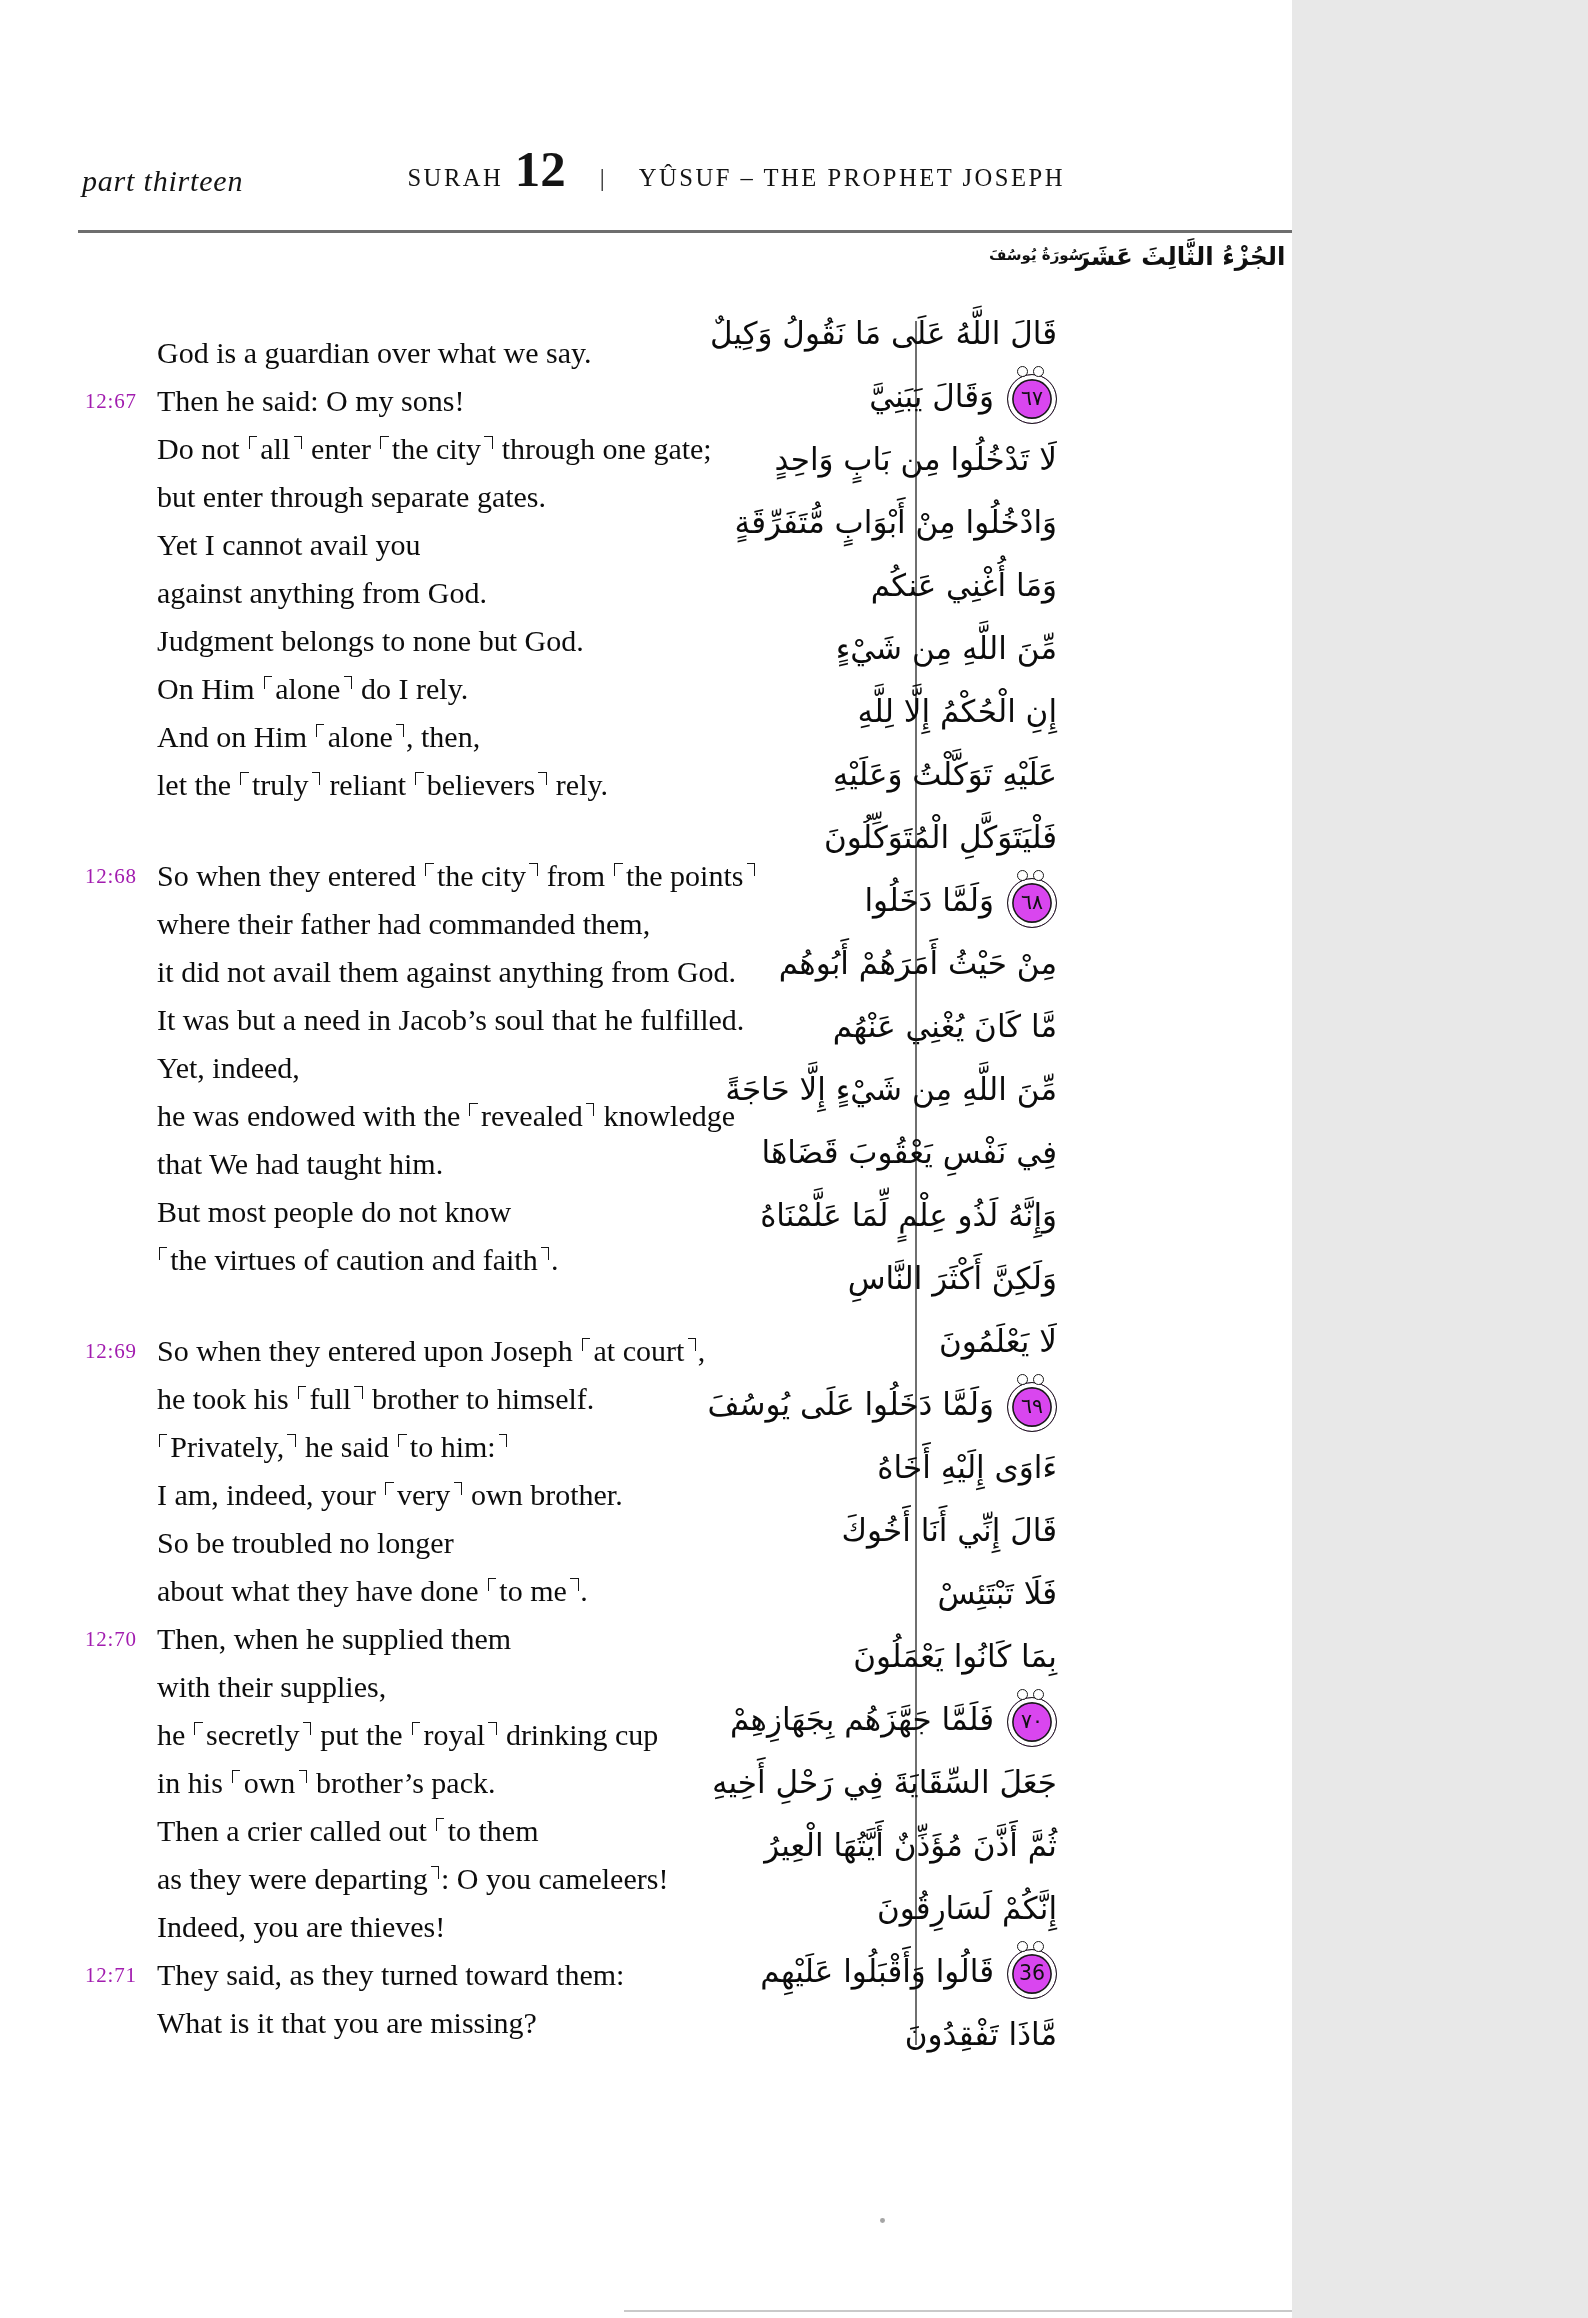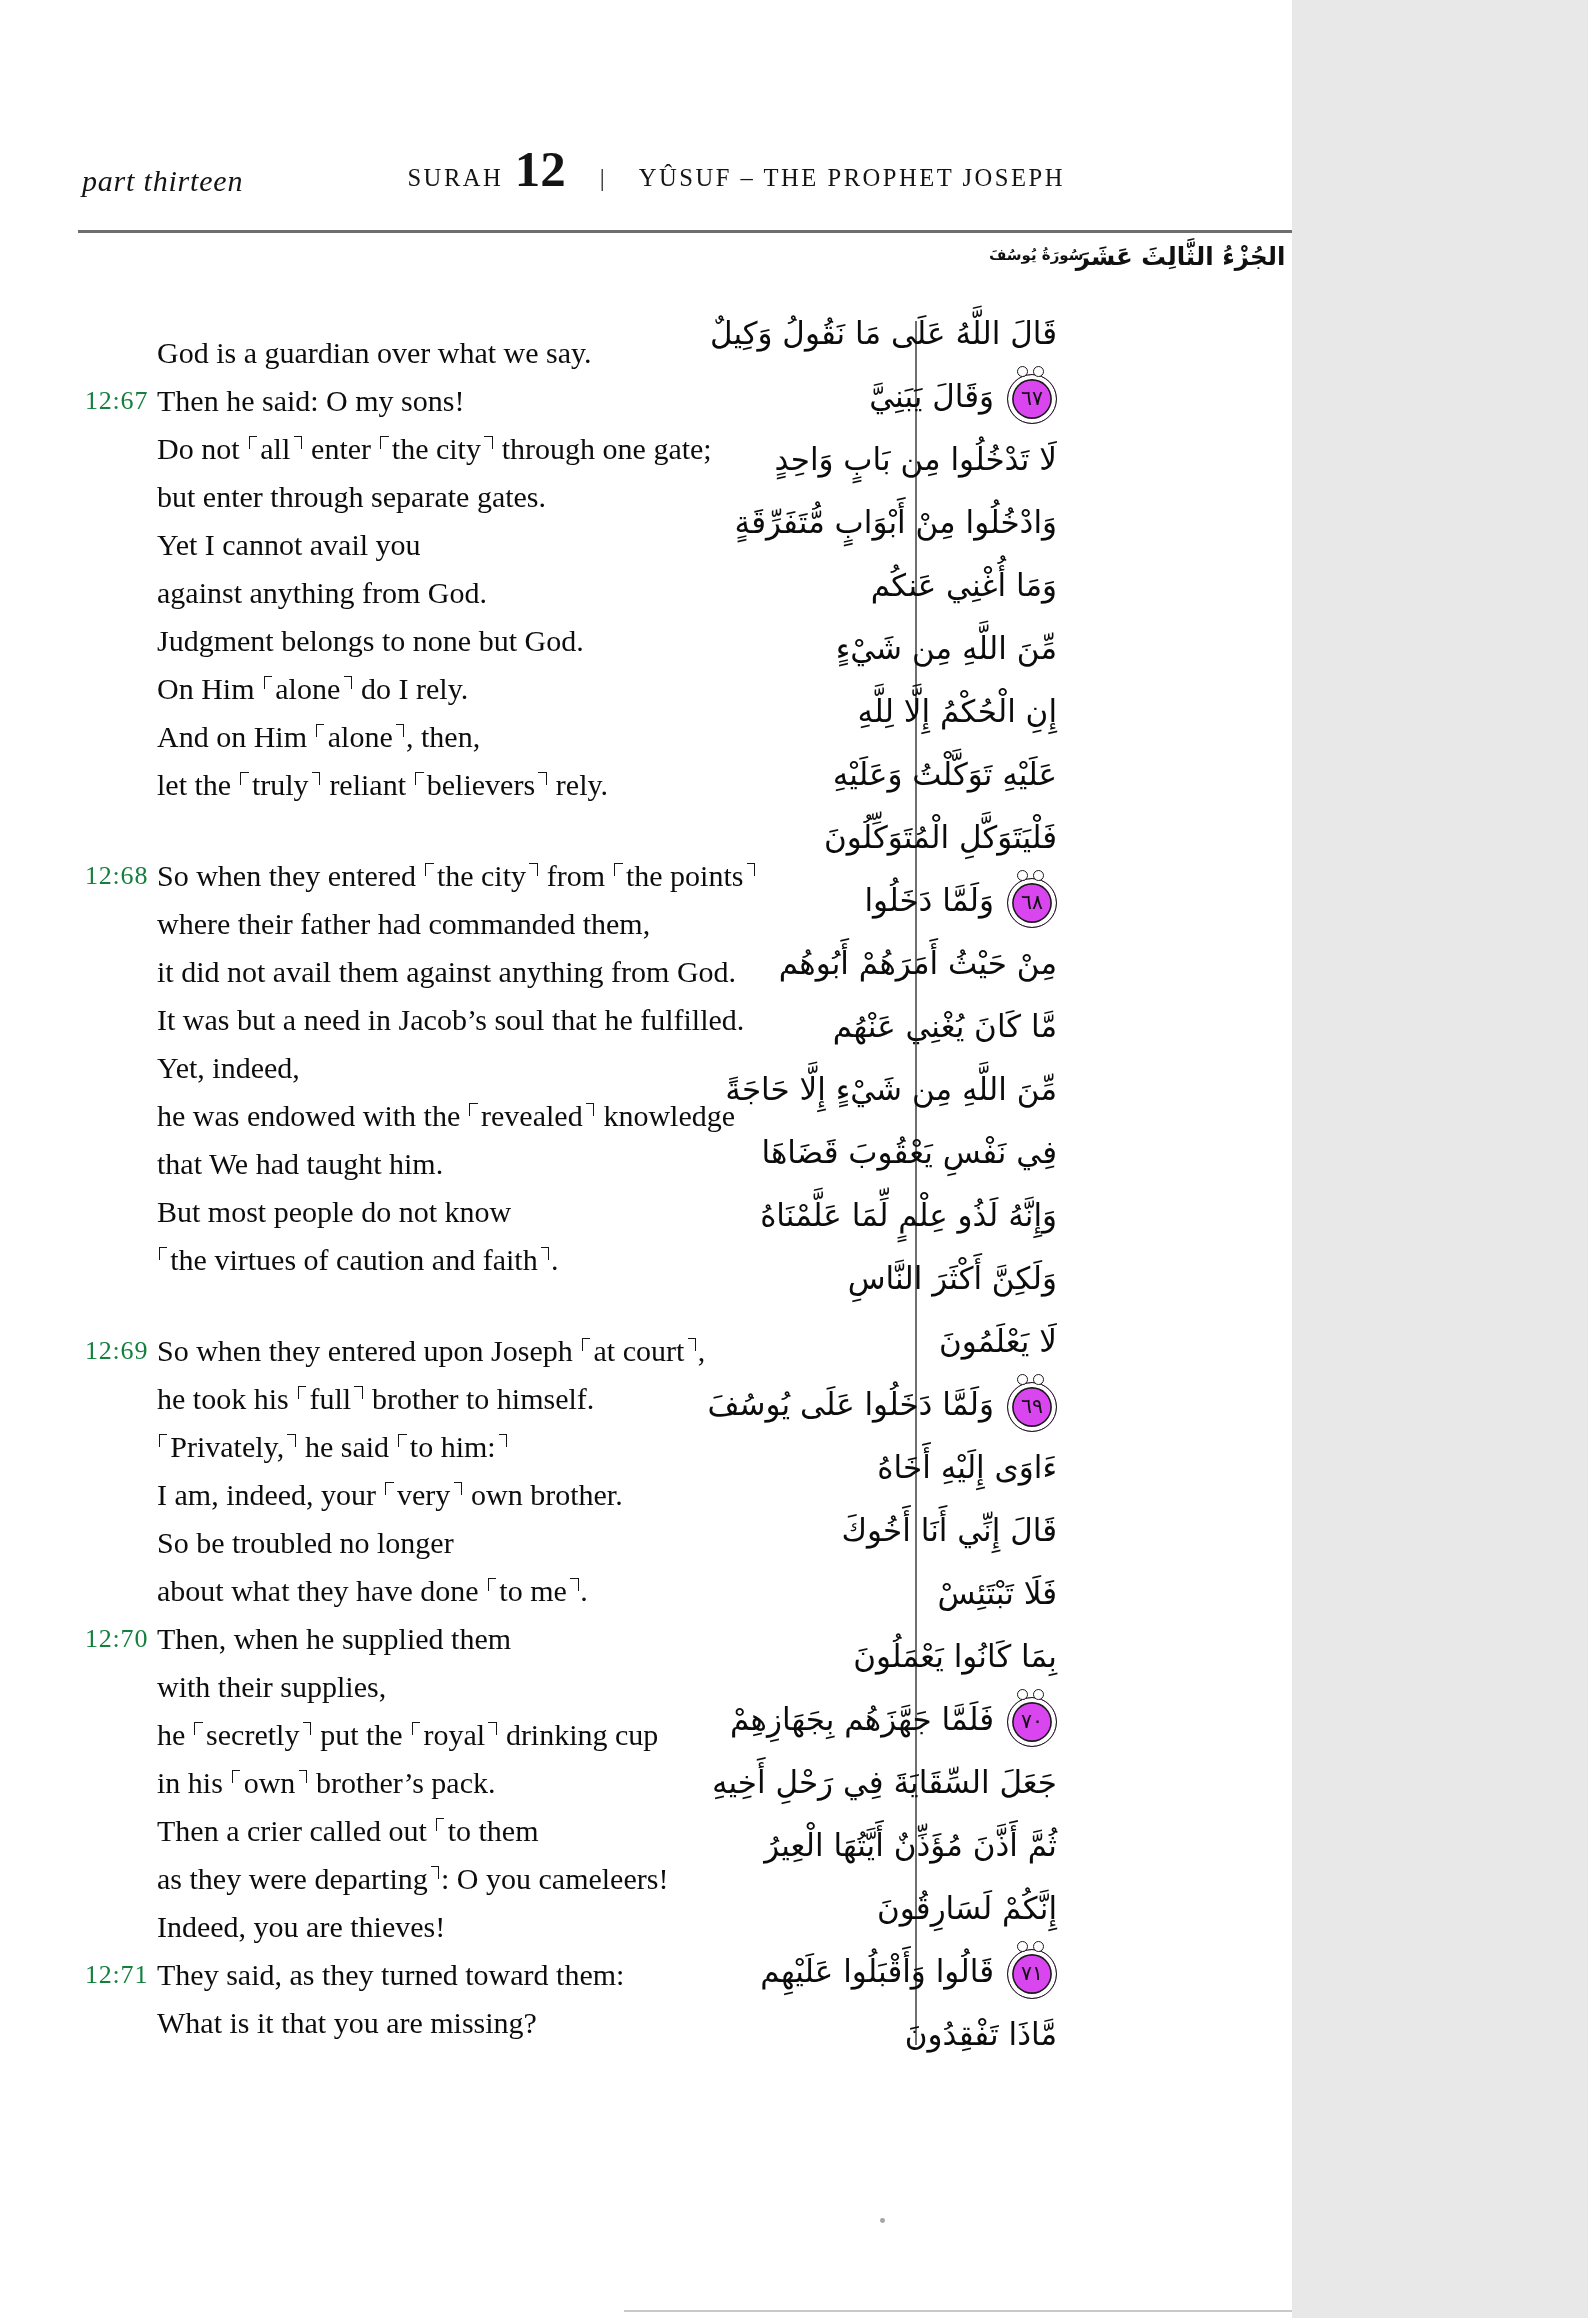--- a/index.html
+++ b/index.html
@@ -22,21 +22,21 @@
   #juz-ornament{position:absolute;right:6.6px;top:242px;font-size:24.6px;font-weight:bold;color:#101010;}
   #surah-ornament{position:absolute;left:989px;top:246px;font-size:15px;font-weight:bold;color:#101010;}
 
   
   #column-divider{position:absolute;left:915px;top:321px;width:1.6px;height:1724px;background:#6f6f6f;}
 
   
   #english-column{position:absolute;left:157px;top:329px;width:762px;}
   .eng-group + .eng-group{margin-top:43px;}
   .eng-line{position:relative;height:48px;line-height:48px;font-size:30px;white-space:nowrap;color:#0d0d0d;}
-  .verse{position:absolute;left:-72px;top:0;font-size:26px;line-height:48px;color:#15803d;
+  .verse{position:absolute;left:-72px;top:0;font-size:21px;line-height:48px;color:#a21caf;
          letter-spacing:0.8px;}
   
   .hb{display:inline-block;width:7.4px;height:12.3px;position:relative;top:-9.8px;}
   .hbl{border-left:1.6px solid #161616;border-top:1.6px solid #161616;margin:0 3.3px 0 1.6px;}
   .hbr{border-right:1.6px solid #161616;border-top:1.6px solid #161616;margin:0 1.6px 0 3.3px;}
 
   
   #arabic-column{position:absolute;right:235px;top:302px;text-align:right;}
   .ar-line{position:relative;height:63px;line-height:63px;font-size:31px;white-space:nowrap;
            color:#0c0c0c;font-family:"DejaVu Sans", sans-serif;direction:rtl;}
@@ -149,21 +149,21 @@
       <div class="ar-line"><span class="ar-text">قَالَ إِنِّي أَنَا أَخُوكَ</span></div>
       <div class="ar-line"><span class="ar-text">فَلَا تَبْتَئِسْ</span></div>
       <div class="ar-line"><span class="ar-text">بِمَا كَانُوا يَعْمَلُونَ</span></div>
       <div class="ar-line"><span class="medallion">
           <span class="med-num">٧٠</span>
         </span><span class="ar-text">فَلَمَّا جَهَّزَهُم بِجَهَازِهِمْ</span></div>
       <div class="ar-line"><span class="ar-text">جَعَلَ السِّقَايَةَ فِي رَحْلِ أَخِيهِ</span></div>
       <div class="ar-line"><span class="ar-text">ثُمَّ أَذَّنَ مُؤَذِّنٌ أَيَّتُهَا الْعِيرُ</span></div>
       <div class="ar-line"><span class="ar-text">إِنَّكُمْ لَسَارِقُونَ</span></div>
       <div class="ar-line"><span class="medallion">
-          <span class="med-num">٧١</span>
+          <span class="med-num">36</span>
         </span><span class="ar-text">قَالُوا وَأَقْبَلُوا عَلَيْهِم</span></div>
       <div class="ar-line"><span class="ar-text">مَّاذَا تَفْقِدُونَ</span></div>
     </div>
 
   <div id="page-number">399</div>
   <div id="artifact-dot"></div>
   <div id="bottom-edge-line"></div>
 </div>
 
 

